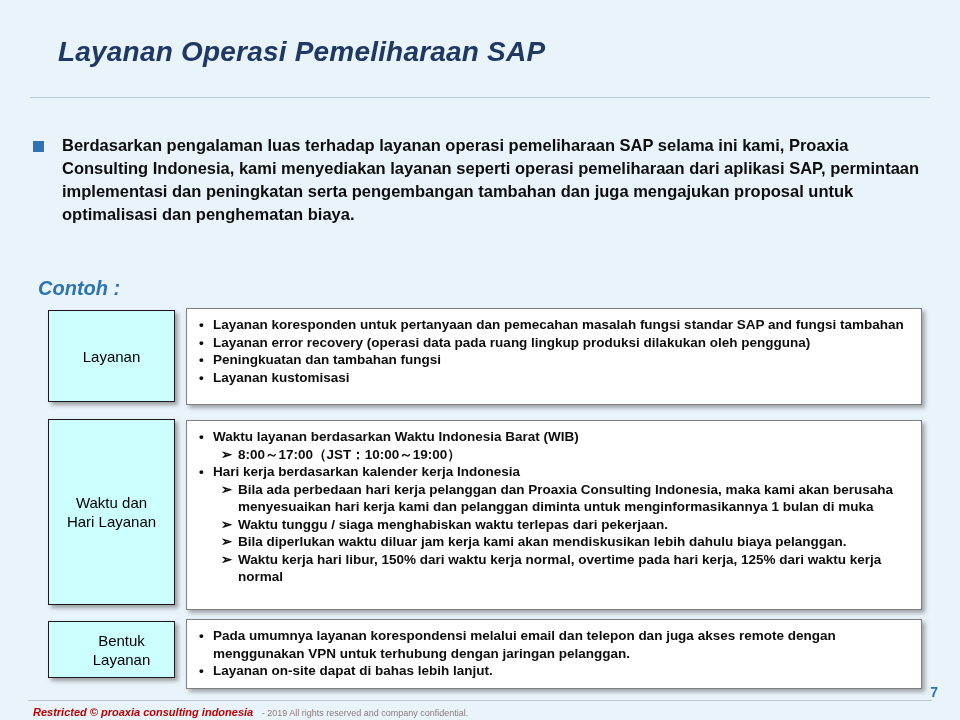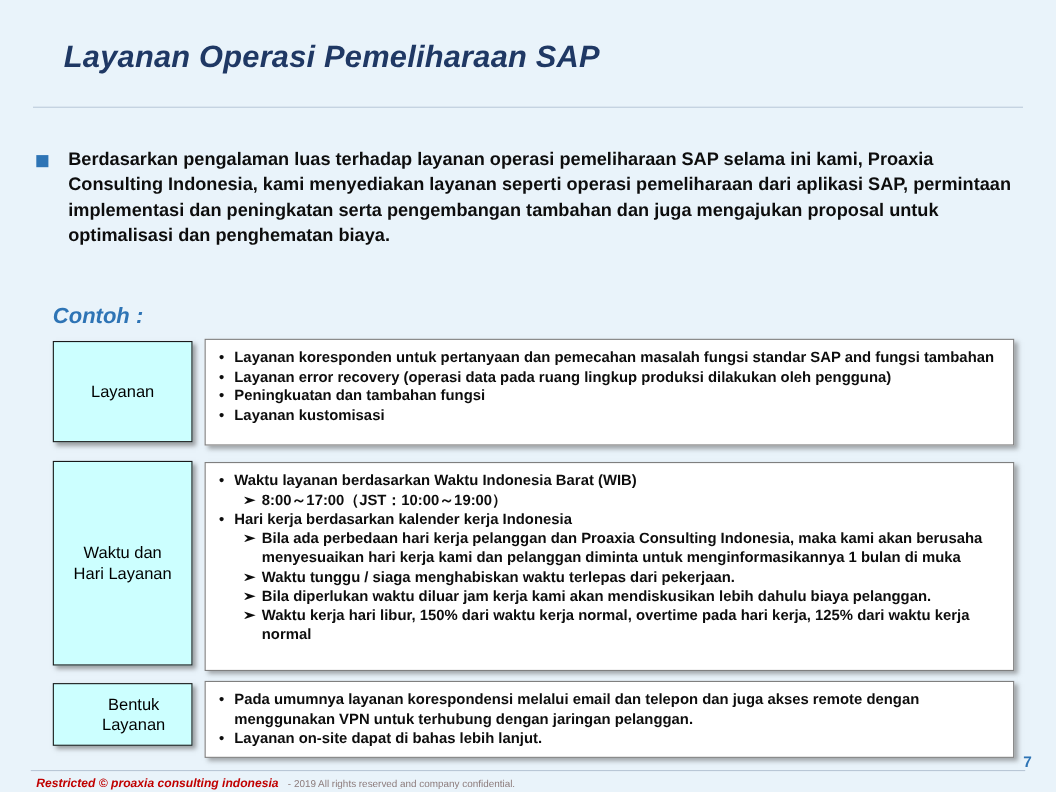--- a/index.html
+++ b/index.html
@@ -14,21 +14,21 @@
     color:var(--title_navy,#1f3864);letter-spacing:.2px;
   }
   .title-rule{position:absolute;left:30px;right:30px;top:97px;height:1px;background:#bccbdb;}
 
   .intro{position:absolute;left:33px;top:118px;width:897px;margin-top:16px;}
   .intro-item{display:flex;margin-bottom:9px;}
   .sq{flex:0 0 11px;width:11px;height:11px;background:var(--accent_blue,#2e74b5);margin:7px 18px 0 0;}
   .intro-item p{margin:0;font-size:16.5px;font-weight:bold;color:#0d0d0d;line-height:23px;}
 
   .contoh{
-    position:absolute;left:48px;top:277px;
+    position:absolute;left:38px;top:277px;
     font-size:20px;font-weight:bold;font-style:italic;
     color:var(--accent_blue,#2e74b5);
   }
 
   .label-box{
     position:absolute;background:var(--label_cyan,#ccffff);
     border:1px solid #1a1a1a;box-shadow:3px 3px 4px rgba(90,90,90,.55);
     display:flex;flex-direction:column;align-items:center;justify-content:center;
     font-size:15px;font-weight:normal;color:#000;text-align:right;box-sizing:border-box;
   }

